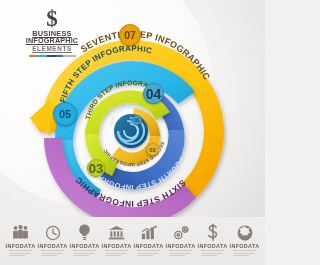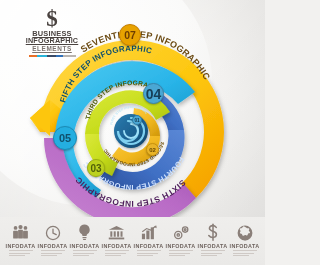--- a/index.html
+++ b/index.html
@@ -39,21 +39,21 @@
     justify-content:center;font-weight:700;color:#fff;z-index:26;
     box-shadow:0 1px 2px rgba(0,0,0,.28);}
   .badge.b07{width:20px;height:20px;font-size:10.5px;background:#e8a300;
     border:1.4px solid #c77f00;color:#6d3d00;margin-left:29px;}
   .badge.b05{width:22px;height:22px;font-size:11px;background:#24aee0;
     border:1.4px solid #1b8bb6;color:#10516e;}
   .badge.b06{width:22px;height:22px;font-size:11px;background:#b369c2;
     border:1.4px solid #9a4fa9;color:#5d2768;}
   .badge.b04{width:19px;height:19px;font-size:14px;background:#4aa7d4;
     border:1.3px solid #3b84ab;color:#163f58;}
-  .badge.b03{width:16px;height:16px;font-size:10px;background:#bcd11d;
+  .badge.b03{width:16px;height:16px;font-size:13px;background:#bcd11d;
     border:1.2px solid #9cae12;color:#51600a;}
   .badge.b02{width:11px;height:11px;font-size:6px;background:#e9b428;
     border:1px solid #c8920d;color:#6b4a00;}
   .badge.b01{width:8px;height:8px;font-size:4.6px;background:#4aa7d4;
     border:.8px solid #2f7ca5;color:#103349;}
 
   
   #strip{position:absolute;left:0;bottom:0;width:265px;height:48px;z-index:40;
     background:linear-gradient(180deg,#efeeec 0%,#eae9e7 100%);
     display:flex;align-items:flex-start;justify-content:space-between;
@@ -202,21 +202,21 @@
     </text>
     <text class="arctext" font-size="4.6" fill="#6b4a00" letter-spacing="0.15">
       <textPath href="#t02" startOffset="10%" id="lp02">SECOND STEP INFOGRAPHIC</textPath>
     </text>
     <text class="arctext" font-size="3.2" fill="#bfe6f8" letter-spacing="0.1">
       <textPath href="#t01" startOffset="5%" id="lp01">FIRST STEP INFOGRAPHIC</textPath>
     </text>
   </svg>
 
   <div class="badge b07" style="left:90px;top:24px;">07</div>
-  <div class="badge b05" style="left:53px;top:126px;">05</div>
+  <div class="badge b05" style="left:53px;top:102px;">05</div>
   <div class="badge b04" style="left:143px;top:83px;">04</div>
   <div class="badge b03" style="left:87px;top:159px;">03</div>
   <div class="badge b02" style="left:146px;top:143px;">02</div>
   <div class="badge b01" style="left:132px;top:115px;">01</div>
 
   <div id="strip">
 
     <div class="ibox">
       <div class="gl">
         <svg width="17" height="15" viewBox="0 0 24 21" fill="currentColor">

